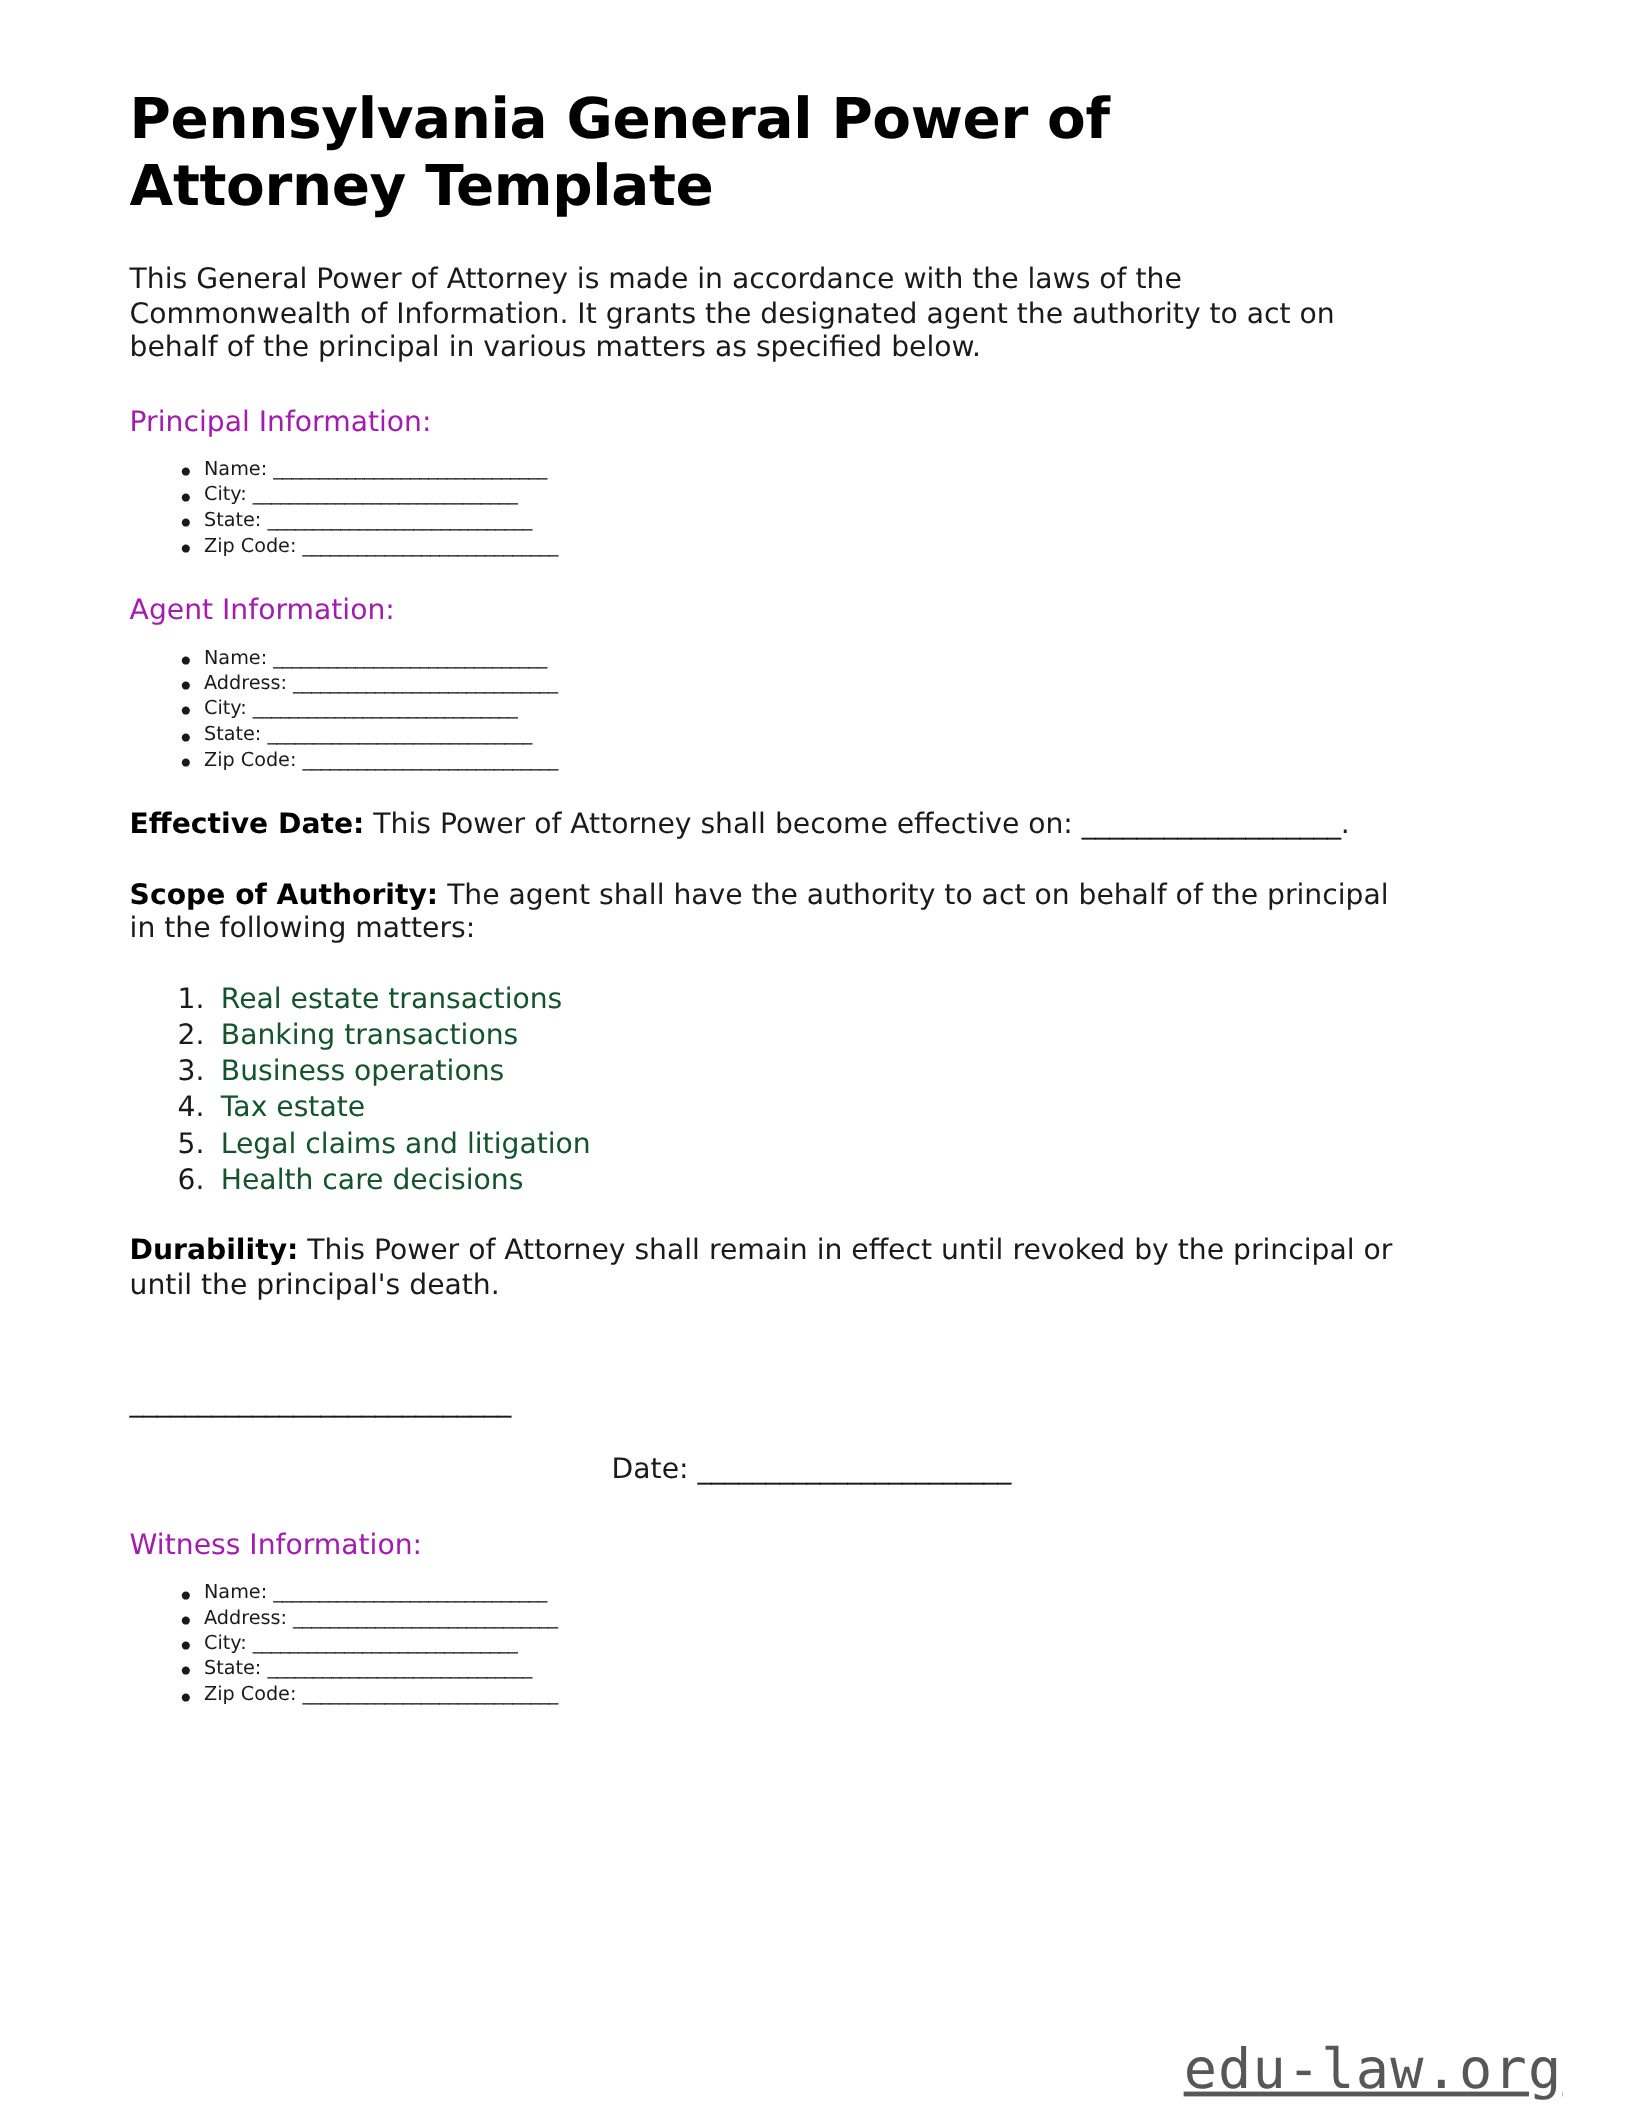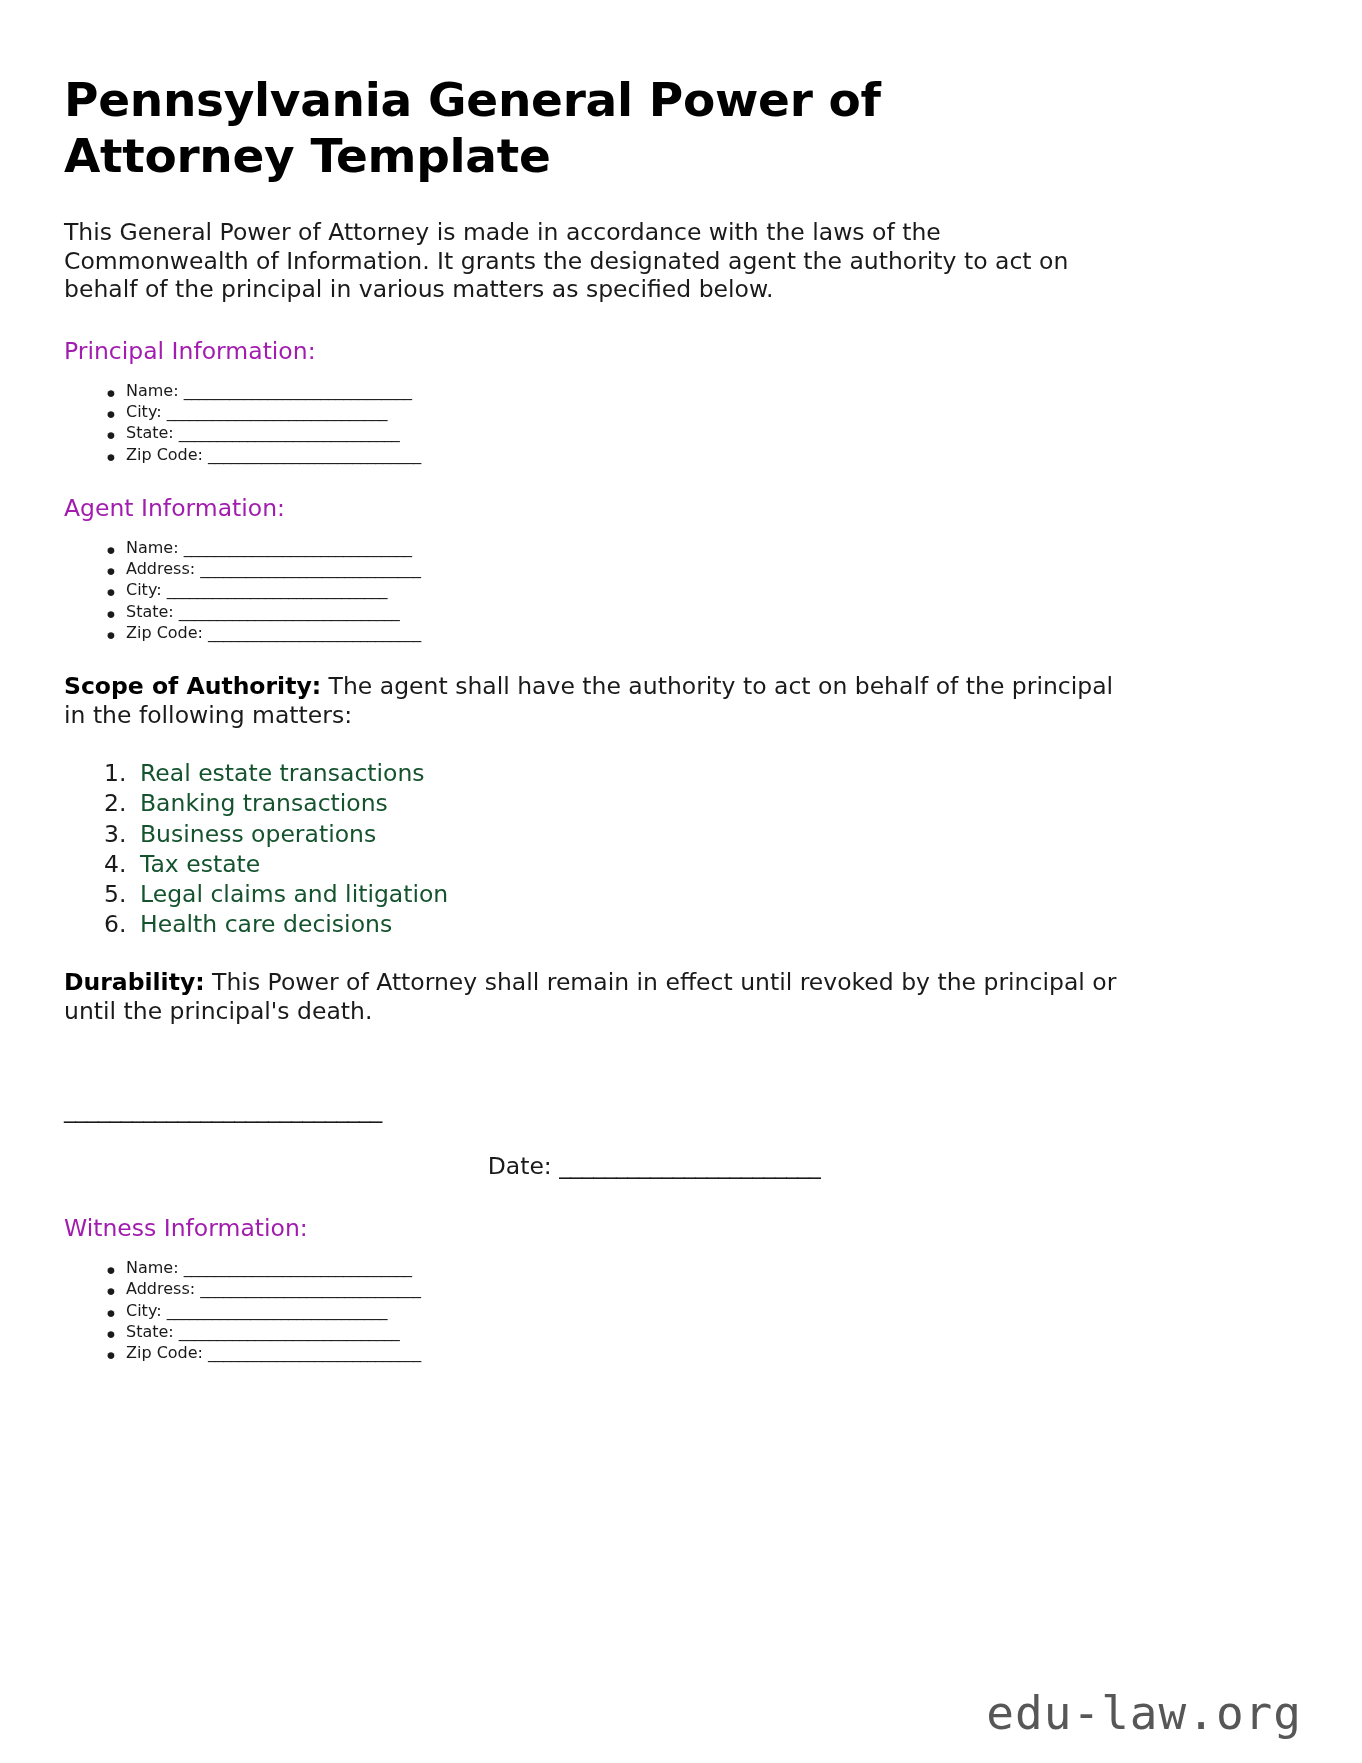--- a/index.html
+++ b/index.html
@@ -18,21 +18,21 @@
     -webkit-font-smoothing: antialiased;
   }
   .page {
     position: absolute;
     left: 0;
     top: 0;
     width: 1362px;
     height: 1763px;
     background: #ffffff;
     box-sizing: border-box;
-    padding: 72px 118px 0 64px;
+    padding: 72px 118px 0 108px;
   }
   .doc-title {
     font-size: 47px;
     font-weight: bold;
     line-height: 1.19;
     letter-spacing: -0.3px;
     margin: 0 0 34px 0;
     color: #000000;
     max-width: 930px;
   }
@@ -123,26 +123,27 @@
   .date-line {
     font-size: 23.5px;
     line-height: 1.2;
     margin: 0 0 34px 0;
     color: #1a1a1a;
     text-align: center;
   }
   .watermark {
     position: absolute;
     right: 60px;
-    bottom: 23px;
+    bottom: 12px;
     font-family: "DejaVu Sans Mono", "Liberation Mono", monospace;
     font-size: 46px;
     color: #575757;
     letter-spacing: 1px;
     white-space: nowrap;
+    text-decoration: underline;
   }
 </style>
 </head>
 <body>
 
 <div class="page">
 
   <h1 class="doc-title">Pennsylvania General Power of Attorney Template</h1>
 
   <p class="intro">This General Power of Attorney is made in accordance with the laws of the Commonwealth of Information. It grants the designated agent the authority to act on behalf of the principal in various matters as specified below.</p>
@@ -157,20 +158,21 @@
 
   <h2 class="section-head">Agent Information:</h2>
   <ul class="field-list">
     <li><span>Name:</span> <span class="blank">______________________________</span></li>
     <li><span>Address:</span> <span class="blank">_____________________________</span></li>
     <li><span>City:</span> <span class="blank">_____________________________</span></li>
     <li><span>State:</span> <span class="blank">_____________________________</span></li>
     <li><span>Zip Code:</span> <span class="blank">____________________________</span></li>
   </ul>
 
+  <p class="para"><b>Effective Date:</b> <span>This Power of Attorney shall become effective on:</span> <span class="blank">___________________</span><span>.</span></p>
 
   <p class="para"><b>Scope of Authority:</b> <span>The agent shall have the authority to act on behalf of the principal in the following matters:</span></p>
 
   <ol class="scope-list">
     <li>Real estate transactions</li>
     <li>Banking transactions</li>
     <li>Business operations</li>
     <li>Tax estate</li>
     <li>Legal claims and litigation</li>
     <li>Health care decisions</li>

